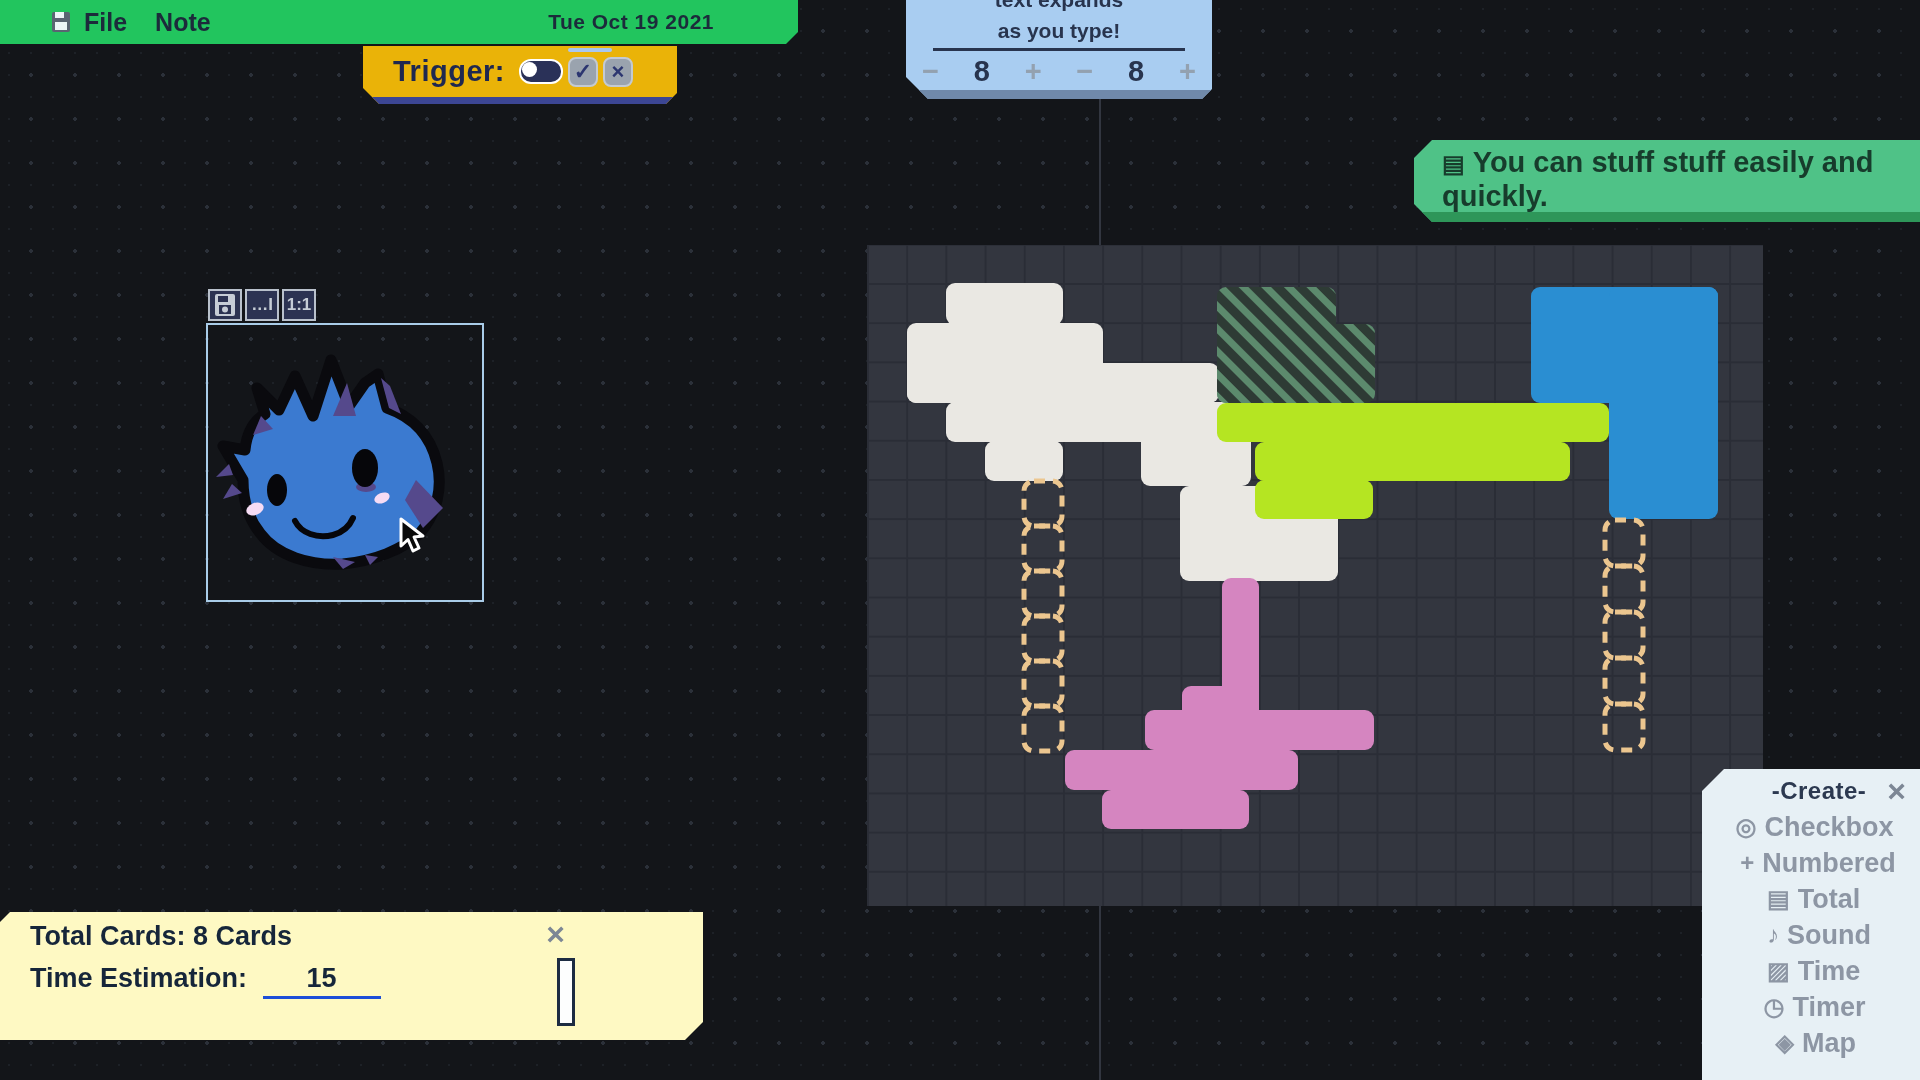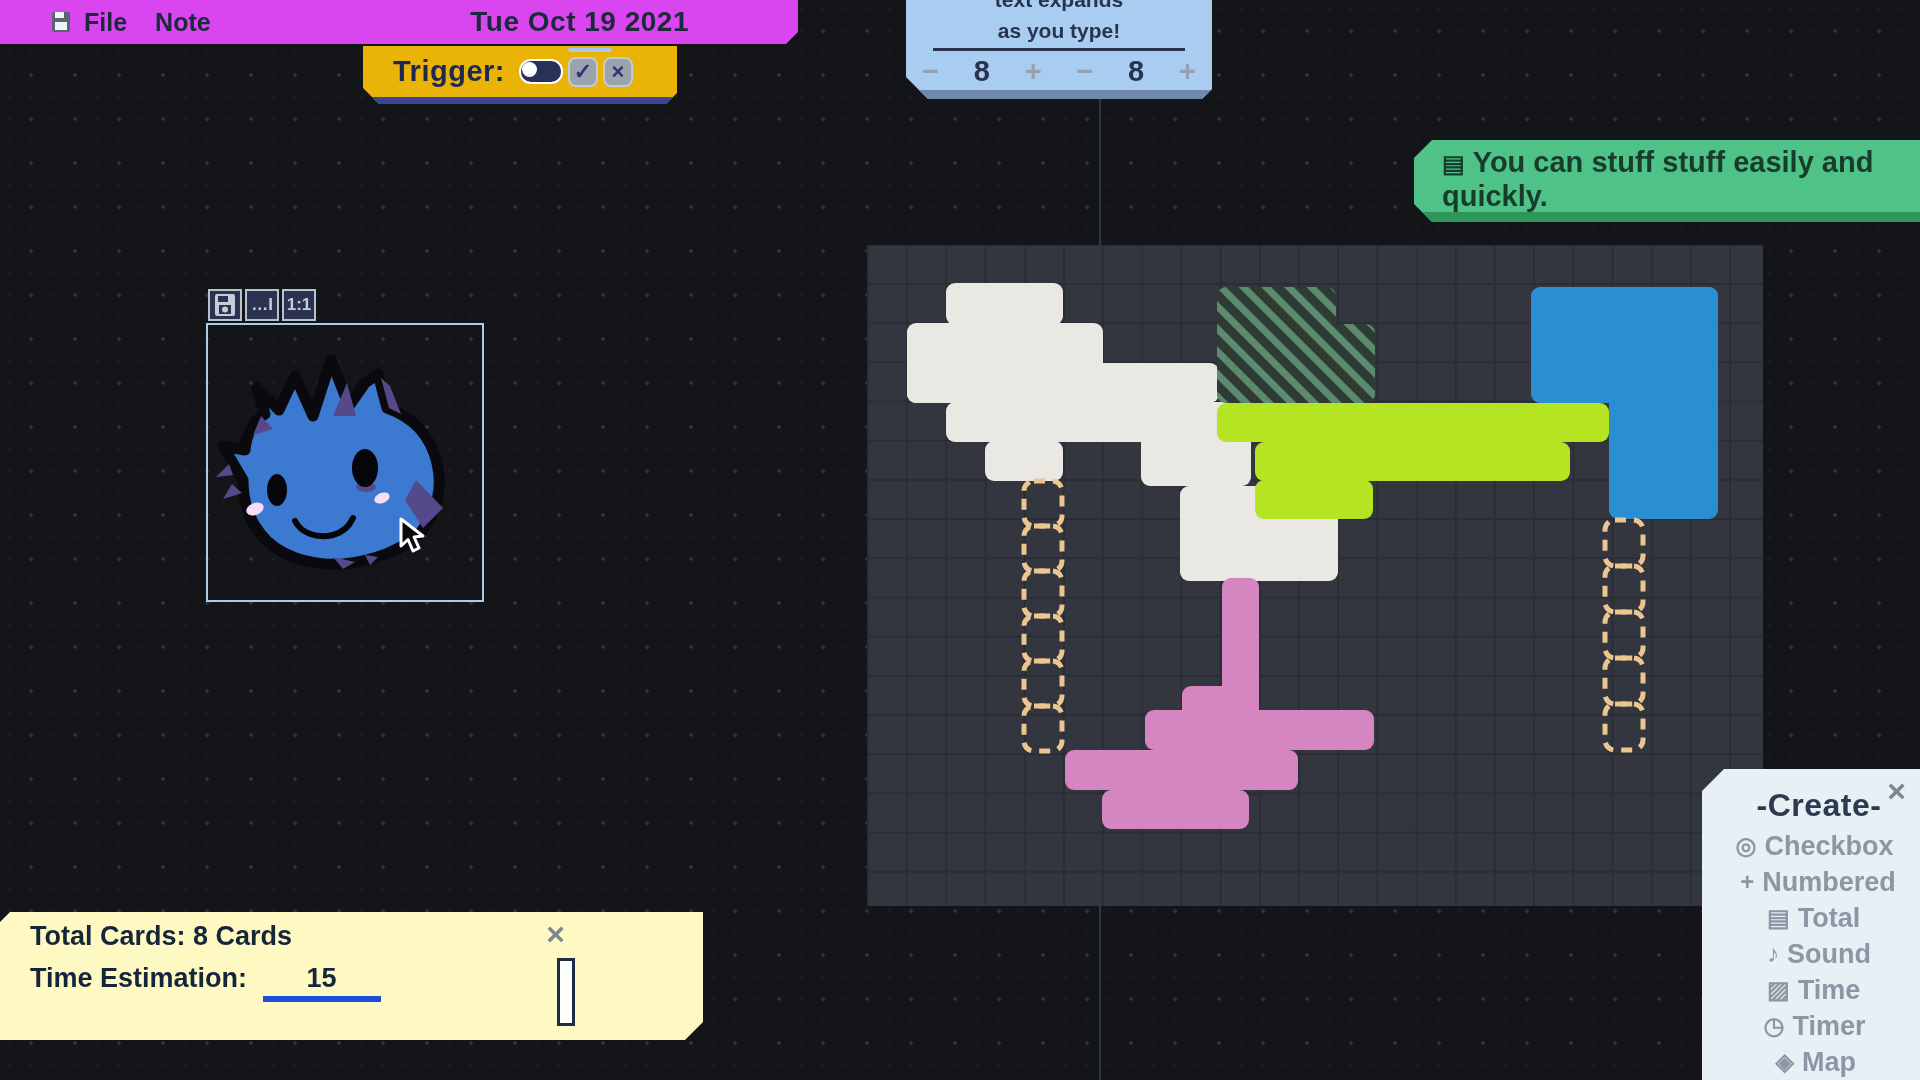--- a/index.html
+++ b/index.html
@@ -14,30 +14,30 @@
     font-family:"Liberation Sans", sans-serif;
     -webkit-font-smoothing:antialiased;
   }
   .abs{position:absolute;}
 
   
   #vguide{left:1099px;top:78px;width:2px;height:1002px;background:#3d424e;opacity:.75;z-index:1;}
 
   
   #menubar{
-    left:0;top:0;width:798px;height:44px;background:#d946ef;z-index:6;
+    left:0;top:0;width:798px;height:44px;background:#22c55e;z-index:6;
     clip-path:polygon(0 0,100% 0,100% calc(100% - 12px),calc(100% - 12px) 100%,0 100%);
     display:flex;align-items:center;color:#1c2b3b;font-weight:700;font-size:25px;
   }
   #menubar .mi{padding:0 14px;cursor:default;}
   #menubar .spacer{flex:1;}
   .floppy{display:inline-block;width:18px;height:20px;position:relative;background:#5a6472;border-radius:2px;margin-left:52px;}
   .floppy:before{content:"";position:absolute;left:3px;top:0;width:9px;height:6px;background:#edf5f7;}
   .floppy:after{content:"";position:absolute;left:3px;bottom:2px;width:12px;height:8px;background:#edf5f7;}
-  #menubar .date{font-size:28px;margin-right:109px;letter-spacing:.5px;text-align:right;}
+  #menubar .date{font-size:21px;margin-right:84px;letter-spacing:.5px;text-align:right;}
 
   
   #trigger{
     left:363px;top:46px;width:314px;height:51px;background:#eab308;z-index:5;
     border-bottom:7px solid #3c4694;box-sizing:content-box;
     clip-path:polygon(0 0,100% 0,100% calc(100% - 11px),calc(100% - 11px) 100%,16px 100%,0 calc(100% - 16px));
     display:flex;align-items:center;
   }
   #trigger .toplight{position:absolute;left:205px;top:2px;width:44px;height:4px;background:#a9c7ef;border-radius:2px;}
   #trigger .lbl{color:#1f2850;font-size:29px;font-weight:700;margin-left:30px;letter-spacing:.5px;}
@@ -86,31 +86,31 @@
     background-position:0px 38px;
   }
 
   
   #stats{
     left:0;top:912px;width:703px;height:128px;background:#fef9c3;z-index:6;
     clip-path:polygon(10px 0,100% 0,100% calc(100% - 18px),calc(100% - 18px) 100%,0 100%,0 10px);
     color:#16263a;font-size:27px;font-weight:600;
   }
   #stats .line{margin:6px 0 0 30px;line-height:36px;}
-  #stats .uval{display:inline-block;width:118px;border-bottom:6px solid #1d4ed8;text-align:center;margin-left:8px;}
+  #stats .uval{display:inline-block;width:118px;border-bottom:3px solid #1d4ed8;text-align:center;margin-left:8px;}
   .xbtn{color:#7d8795;font-size:32px;font-weight:700;line-height:28px;cursor:default;}
   #stats .xbtn{position:absolute;right:138px;top:8px;}
   #stats .scroll{position:absolute;right:128px;bottom:14px;width:12px;height:62px;border:3px solid #1d2c42;background:#fdfefe;}
 
   
   #create{
     left:1702px;top:769px;width:218px;height:311px;background:#e7f0f5;z-index:6;
     clip-path:polygon(22px 0,100% 0,100% 100%,0 100%,0 22px);
   }
-  #create .title{color:#2c3950;font-size:32px;font-weight:700;text-align:center;margin-top:18px;letter-spacing:.5px;padding-left:16px;}
+  #create .title{color:#2c3950;font-size:24px;font-weight:700;text-align:center;margin-top:8px;letter-spacing:.5px;padding-left:16px;}
   #create .xbtn{position:absolute;right:14px;top:8px;}
   #create .items{display:flex;flex-direction:column;align-items:center;margin-top:4px;}
   #create .item{color:#8d96a4;font-size:27px;font-weight:600;line-height:36px;display:flex;align-items:center;gap:8px;}
   #create .item .ic{font-size:24px;width:28px;text-align:right;}
 </style>
 </head>
 <body>
 
 <div class="abs" id="vguide"></div>
 

